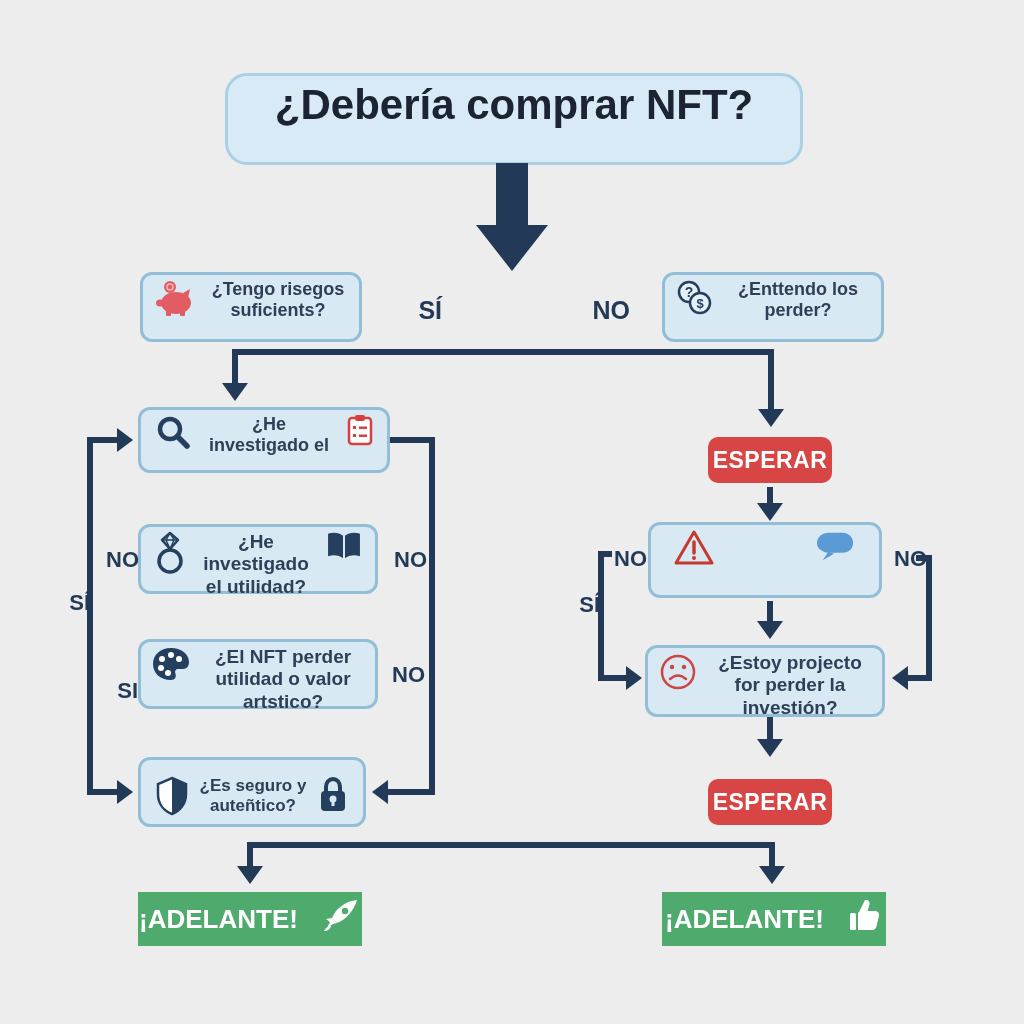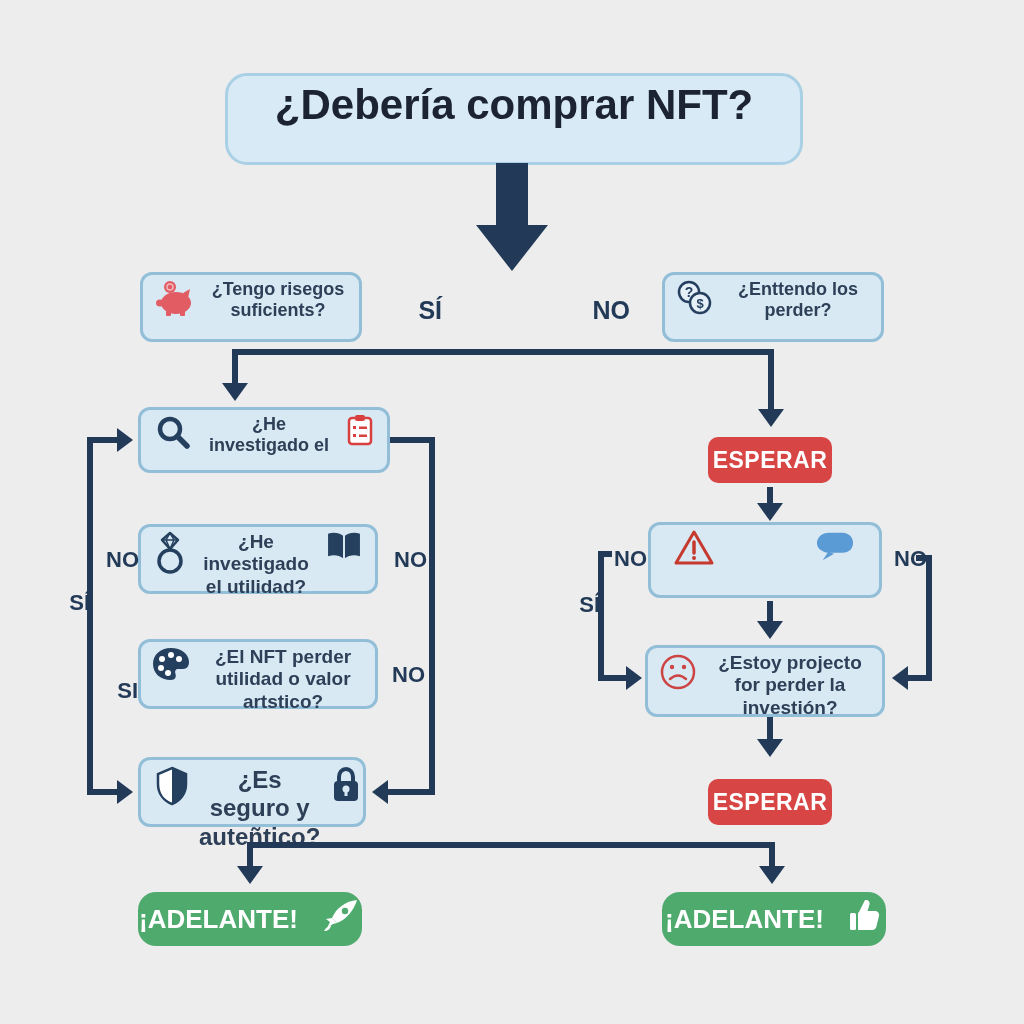--- a/index.html
+++ b/index.html
@@ -11,30 +11,30 @@
         display:flex;justify-content:center;gap:10px;
         color:#2e4057;font-weight:bold;text-align:center;box-sizing:border-box;padding:4px 10px;}
   .qbox .txt{line-height:1.18;}
   #title-box{left:225px;top:73px;width:578px;height:92px;border-radius:22px;
              border-color:#a9d0e4;background:#d8eaf6;color:#1c2433;font-size:42px;}
   #box-funds{left:140px;top:272px;width:222px;height:70px;font-size:18px;}
   #box-risks{left:662px;top:272px;width:222px;height:70px;font-size:18px;}
   #box-research1{left:138px;top:407px;width:252px;height:66px;font-size:18px;justify-content:space-between;padding:4px 14px;}
   #box-research2{left:138px;top:524px;width:240px;height:70px;font-size:19px;justify-content:space-between;padding:4px 12px;}
   #box-utility{left:138px;top:639px;width:240px;height:70px;font-size:19px;}
-  #box-security{left:138px;top:757px;width:228px;height:70px;font-size:24px;justify-content:space-between;padding:6px 14px;}
+  #box-security{left:138px;top:757px;width:228px;height:70px;font-size:17px;justify-content:space-between;padding:16px 14px;}
   #box-warning{left:648px;top:522px;width:234px;height:76px;justify-content:space-between;padding:4px 22px;}
   #box-prepared{left:645px;top:645px;width:240px;height:72px;font-size:19px;}
 
   .redbox{position:absolute;background:#d84545;border-radius:10px;display:flex;align-items:center;justify-content:center;
           color:#fff;font-weight:bold;font-size:23px;letter-spacing:.5px;}
   #wait1{left:708px;top:437px;width:124px;height:46px;}
   #wait2{left:708px;top:779px;width:124px;height:46px;}
 
-  .greenbox{position:absolute;background:#4faa6d;border-radius:18px;display:flex;align-items:center;justify-content:center;
+  .greenbox{position:absolute;background:#4faa6d;border-radius:0;display:flex;align-items:center;justify-content:center;
             gap:23px;color:#fff;font-weight:bold;font-size:26px;}
   #go1{left:138px;top:892px;width:224px;height:54px;}
   #go2{left:662px;top:892px;width:224px;height:54px;}
 
   
   .line{position:absolute;background:#223a57;}
   .h{height:6px;} .v{width:6px;}
   .ah-down{position:absolute;width:0;height:0;border-left:13px solid transparent;border-right:13px solid transparent;border-top:18px solid #223a57;}
   .ah-right{position:absolute;width:0;height:0;border-top:12px solid transparent;border-bottom:12px solid transparent;border-left:16px solid #223a57;}
   .ah-left{position:absolute;width:0;height:0;border-top:12px solid transparent;border-bottom:12px solid transparent;border-right:16px solid #223a57;}

